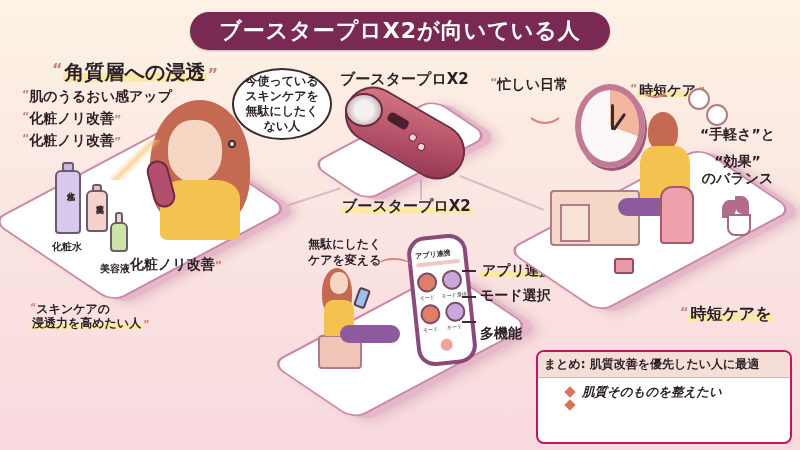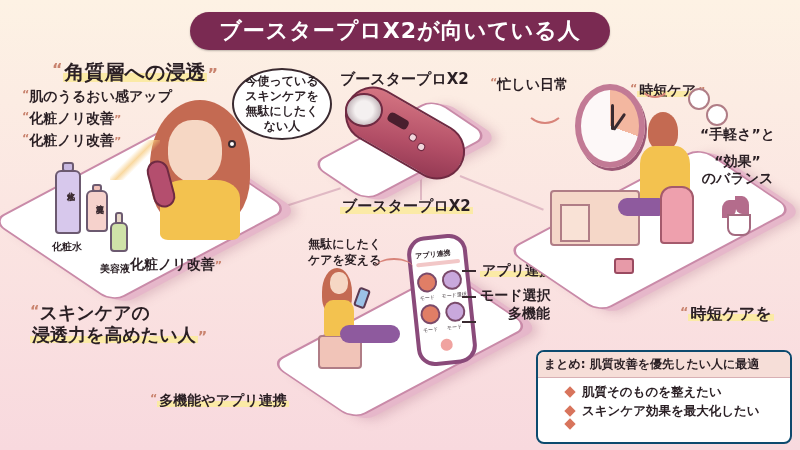--- a/index.html
+++ b/index.html
@@ -75,28 +75,28 @@
   .phone {
     background: #fff; border: 4px solid #8a4a7a; border-radius: 18px;
     transform: rotate(-6deg);
   }
   .app-circle { border-radius: 50%; border: 2px solid #7a4a6a; }
   .callout-line { background: #3a2a30; height: 2px; }
   .feature { font-weight: bold; font-size: 14px; }
   
   .summary {
     left: 536px; top: 350px; width: 256px; height: 94px;
-    border: 2px solid #0c4a6e; border-radius: 8px; background: #fff;
+    border: 2px solid #be185d; border-radius: 8px; background: #fff;
     overflow: hidden;
   }
   .summary-head {
     background: #f6ded8; font-weight: bold; font-size: 12px;
     padding: 4px 6px; border-bottom: 1px solid #d8b0b4; white-space: nowrap;
   }
-  .summary-list { padding: 4px 16px 0 28px; }
+  .summary-list { padding: 4px 16px 0 28px; font-style: italic; }
   .summary-item { font-weight: bold; font-size: 12.5px; line-height: 19px; display: flex; align-items: center; }
   .diamond { width: 8px; height: 8px; background: #d8745c; transform: rotate(45deg); margin-right: 8px; flex-shrink: 0; }
   .arrow-curve { border: 2px solid #d8847a; border-color: transparent transparent #d8847a transparent; border-radius: 50%; }
   .plant-pot { background: #fff; border: 2px solid #a46a80; border-radius: 0 0 8px 8px; }
   .leaf { background: #b46c8c; border-radius: 50% 0 50% 0; }
   .bag { background: #e79aa8; border: 2px solid #9a4a60; border-radius: 3px; }
 </style>
 </head>
 <body>
 
@@ -147,21 +147,21 @@
 <div class="abs bubble" style="left:232px; top:68px; width:100px; height:72px;">
   <div>
     <div>今使っている</div>
     <div>スキンケアを</div>
     <div>無駄にしたく</div>
     <div>ない人</div>
   </div>
 </div>
 <div class="abs" style="left:228px; top:140px; width:8px; height:8px; border:2px solid #3a2a30; border-radius:50%; background:#fff;"></div>
 
-<div class="abs quote" style="left:30px; top:302px; font-size:18px;">
+<div class="abs quote" style="left:30px; top:302px; font-size:12px;">
   <div><span class="qm">“</span><span>スキンケアの</span></div>
   <div><span class="hl">浸透力を高めたい人</span><span class="qm end">”</span></div>
 </div>
 
 <div class="abs product-label" style="left:340px; top:70px;">ブースタープロX2</div>
 <div class="abs platform" style="left:330px; top:120px; width:140px; height:60px;"></div>
 <div class="abs device" style="left:340px; top:105px; width:130px; height:56px;">
   <div class="abs device-screen" style="left:40px; top:14px; width:22px; height:10px;"></div>
   <div class="abs device-btn" style="left:68px; top:22px; width:8px; height:8px;"></div>
   <div class="abs device-btn" style="left:80px; top:26px; width:8px; height:8px;"></div>
@@ -197,24 +197,23 @@
   <div class="abs" style="left:28px; top:86px; font-size:5px;">モード</div>
   <div class="abs" style="left:20px; top:100px; width:12px; height:12px; background:#f0a3a0; border-radius:50%;"></div>
 </div>
 <div class="abs" style="left:375px; top:258px; width:38px; height:20px; border-top:2px solid #d8847a; border-radius:50% 50% 0 0;"></div>
 
 <div class="abs callout-line" style="left:462px; top:270px; width:14px;"></div>
 <div class="abs callout-line" style="left:462px; top:296px; width:14px;"></div>
 <div class="abs callout-line" style="left:462px; top:321px; width:14px;"></div>
 <div class="abs feature" style="left:480px; top:262px;"><span class="hl">アプリ連携</span></div>
 <div class="abs feature" style="left:480px; top:287px;">モード選択</div>
-<div class="abs feature" style="left:480px; top:305px;margin-left:28px;">多機能</div>
+<div class="abs feature" style="left:480px; top:325px;">多機能</div>
 
 <div class="abs quote" style="left:150px; top:392px; font-size:14px; text-align:center;">
-  <div><span class="qm">“</span><span class="hl">多機能やアプリ連携</span></div>
 </div>
 
 <div class="abs platform" style="left:540px; top:180px; width:220px; height:100px;"></div>
 
 <div class="abs quote" style="left:490px; top:76px; font-size:14px;">
   <span class="qm">“</span><span>忙しい日常</span>
 </div>
 <div class="abs quote" style="left:630px; top:43px; font-size:14px;margin-top:39px;">
   <span class="qm">“</span><span class="hl">時短ケア</span><span class="qm end">”</span>
 </div>
@@ -253,19 +252,15 @@
 
 <div class="abs summary">
   <div class="summary-head">まとめ: 肌質改善を優先したい人に最適</div>
   <div class="summary-list">
     <div class="summary-item">
       <span class="diamond"></span>
       <span>肌質そのものを整えたい</span>
     </div>
     <div class="summary-item">
       <span class="diamond"></span>
-      <span>スキンケア効果を最大化したい</span>
-    </div>
-    <div class="summary-item">
-      <span class="diamond"></span>
     </div>
   </div>
 </div>
 
 </body></html>

